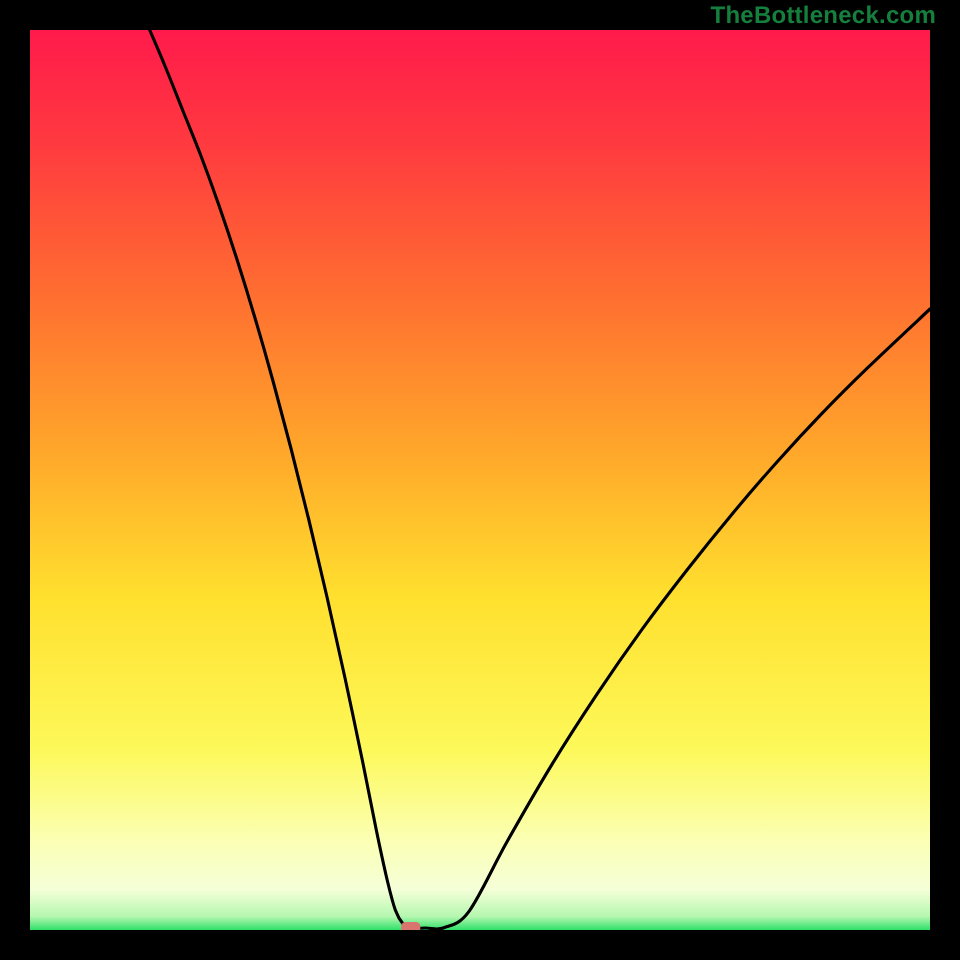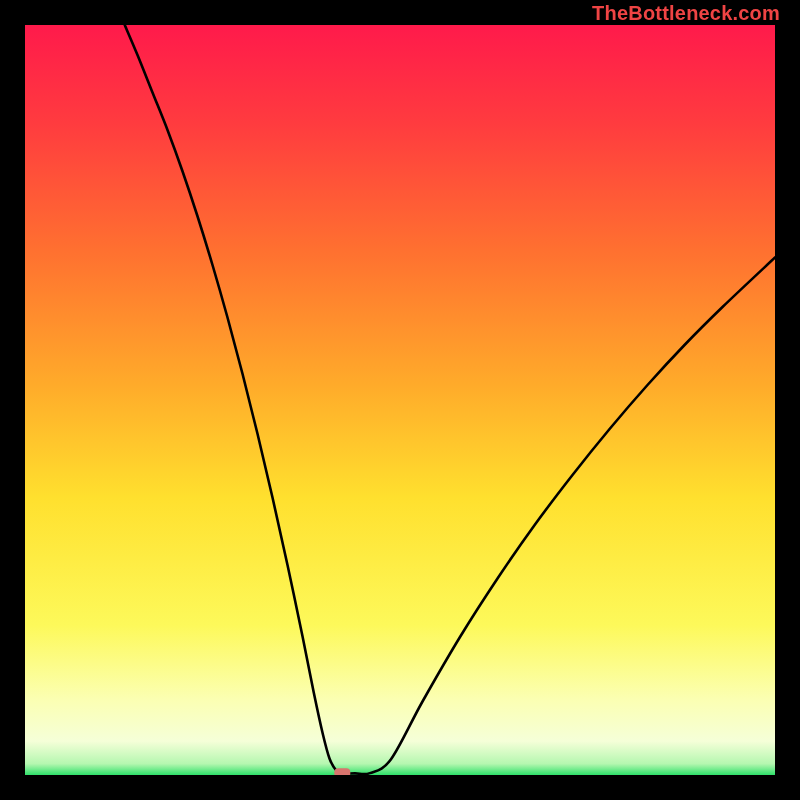--- a/index.html
+++ b/index.html
@@ -14,21 +14,21 @@
   .outer {
     position: absolute;
     left: 0; top: 0;
     width: 800px; height: 800px;
     background: #000;
   }
   .watermark {
     position: absolute;
     top: 2px;
     right: 20px;
-    color: #ef4444;
+    color: #15803d;
     font-size: 20px;
     font-weight: 600;
     letter-spacing: 0.2px;
     user-select: none;
   }
   .plot-wrap {
     position: absolute;
     left: 25px;
     top: 25px;
     width: 750px;

